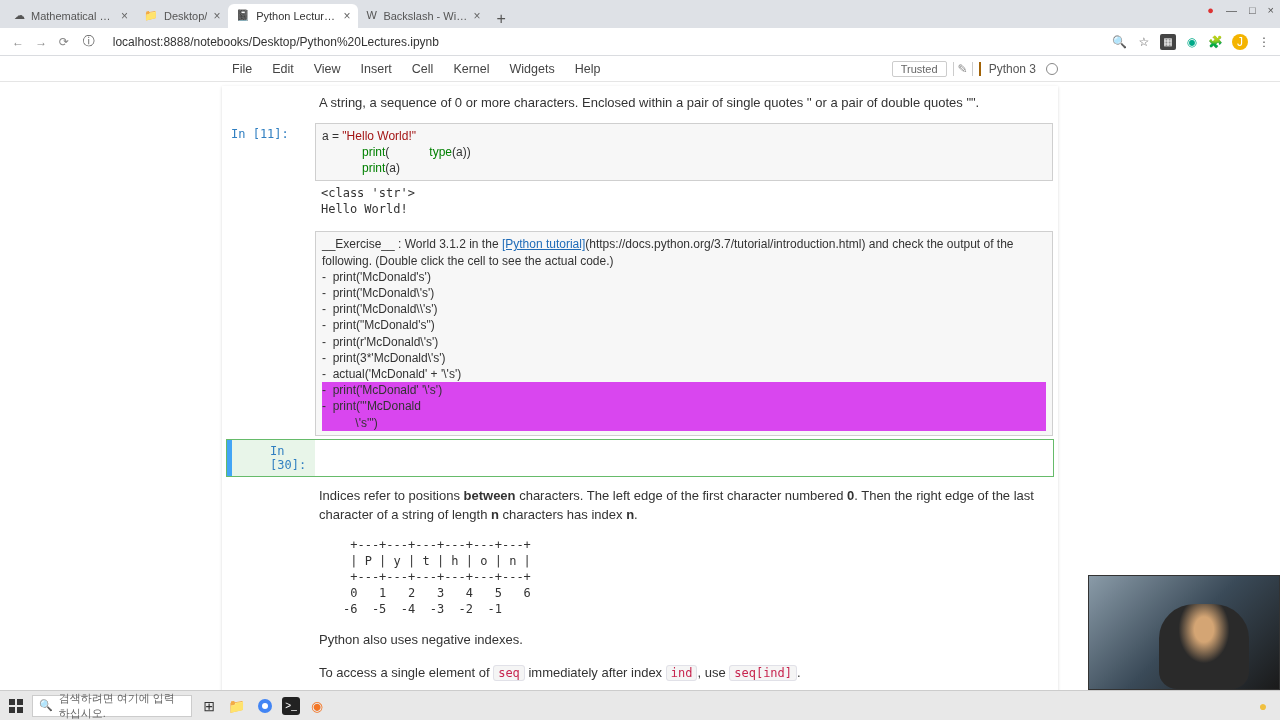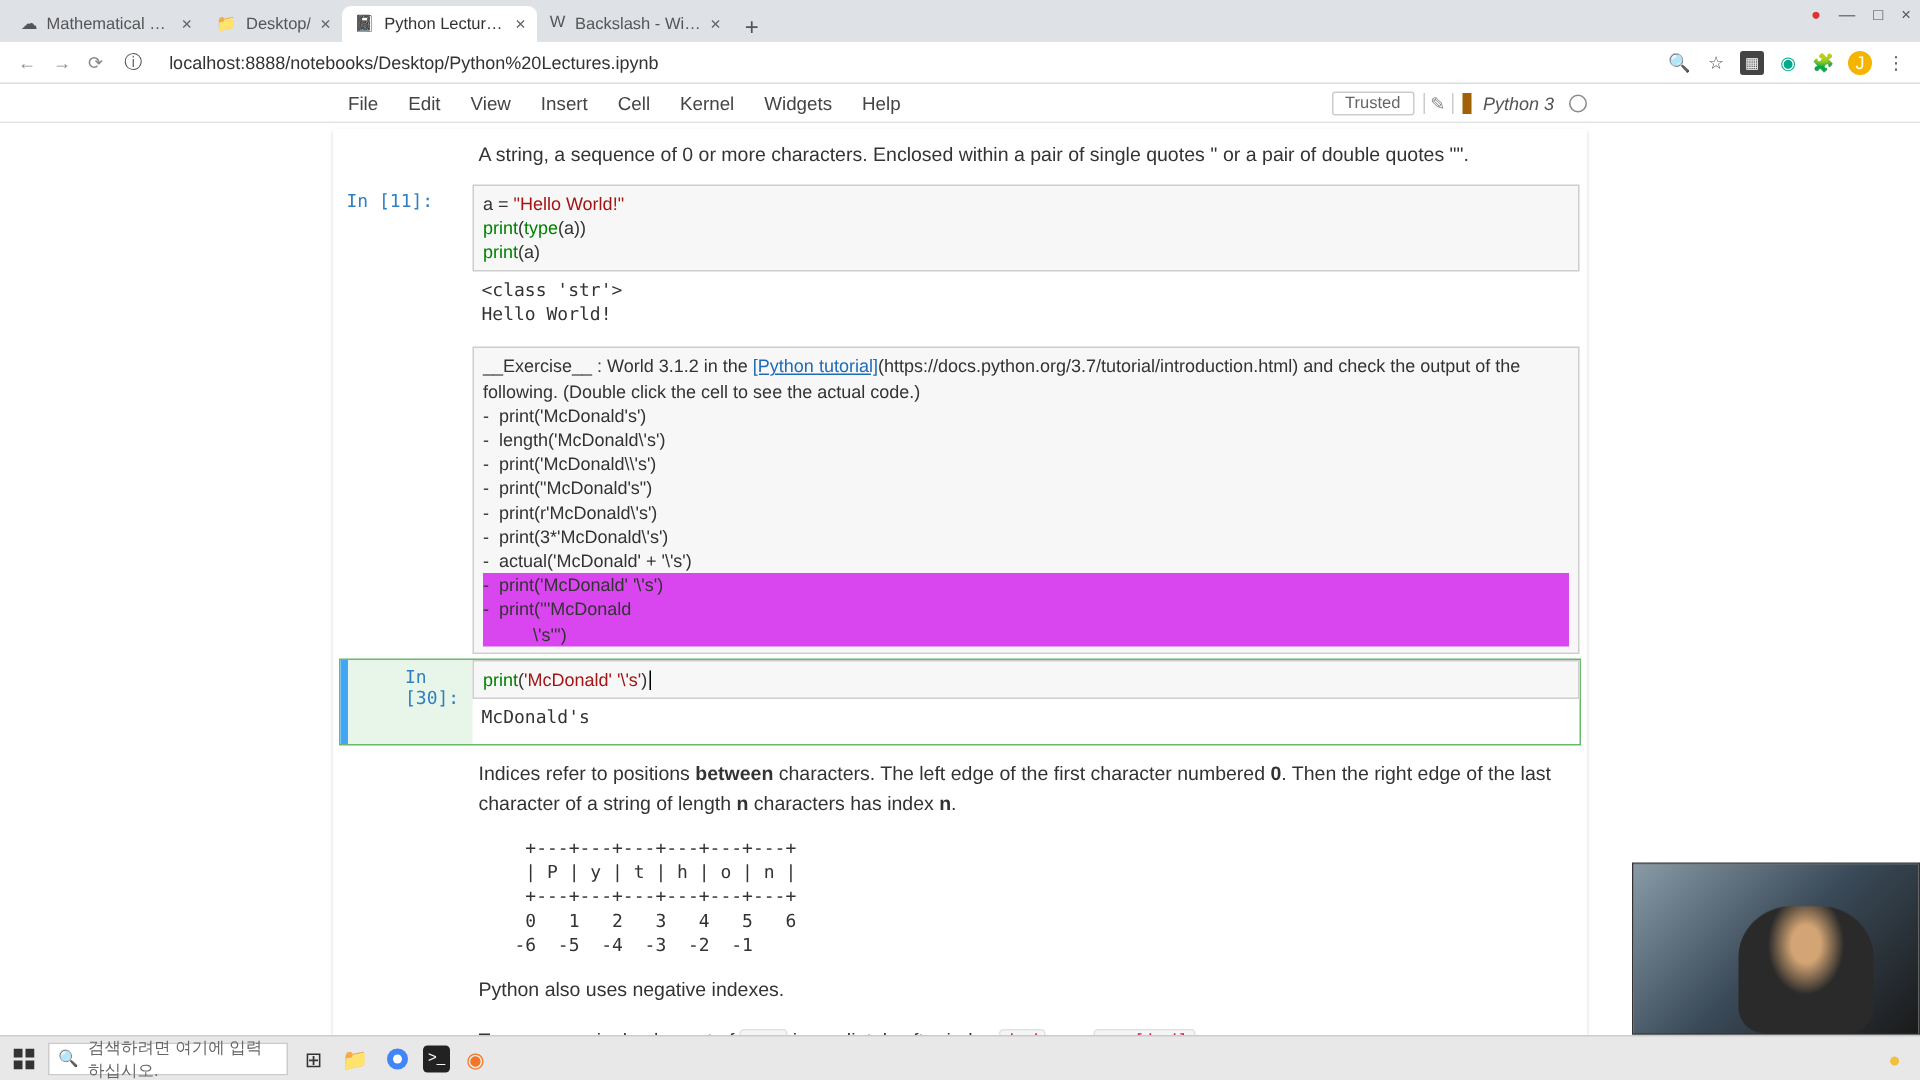--- a/index.html
+++ b/index.html
@@ -19,21 +19,21 @@
 .url-icons { display:flex; gap:8px; align-items:center;}
 .url-icons span { width:16px; height:16px; display:inline-flex; align-items:center; justify-content:center; font-size:12px;}
 .avatar { width:18px; height:18px; background:#f4b400; border-radius:50%; color:#fff; font-size:10px; display:flex; align-items:center; justify-content:center;}
 
 
 .jp-menubar { height:26px; border-bottom:1px solid #e5e5e5; display:flex; align-items:center; padding:0 8px; background:#fff; justify-content:center; }
 .jp-menubar-inner { width:836px; display:flex; align-items:center; }
 .jp-menu-item { padding:0 10px; color:#444; font-size:12.5px; cursor:pointer; }
 .jp-right { margin-left:auto; display:flex; align-items:center; gap:6px; }
 .jp-trusted { border:1px solid #ccc; padding:1px 8px; font-size:11px; color:#666; border-radius:2px; }
-.jp-kernel { font-size:12px; color:#555; border-left:6px solid #a16207; padding-left:8px;font-style:italic; }
+.jp-kernel { font-size:12px; color:#555; border-left:2px solid #a16207; padding-left:8px; }
 .jp-kernel-ind { width:12px; height:12px; border:1px solid #888; border-radius:50%; display:inline-block; margin-left:4px; vertical-align:middle;}
 .jp-edit-icon { color:#888; font-size:12px; padding:0 4px; border-left:1px solid #ccc; border-right:1px solid #ccc;}
 
 
 .notebook-scroll { position:absolute; top:82px; left:0; right:0; bottom:20px; overflow-y:auto; padding-top:4px; display:flex; justify-content:center;}
 .notebook { width:836px; background:#fff; box-shadow:0 1px 3px rgba(0,0,0,0.15); padding:4px; }
 .cell { display:flex; margin:2px 0; border:1px solid transparent; }
 .cell.selected { border:1px solid #66bb6a; }
 .cell.selected .prompt-col { border-left:4px solid #42a5f5; background:#e8f5e9; }
 .cell.selected .prompt-col { border-left:4px solid #42a5f5;padding-left:38px; }
@@ -41,21 +41,21 @@
 .cell-body { flex:1; }
 .input-area { border:1px solid #cfcfcf; background:#f7f7f7; padding:4px 6px; font-family:monospace; font-size:12px; line-height:1.35; white-space:pre; }
 .output-area { padding:4px 6px; font-family:monospace; font-size:12px; line-height:1.35; white-space:pre; margin-bottom:6px;}
 .markdown-body { padding:6px 4px; font-size:13px; line-height:1.5; color:#333; }
 .markdown-body .code-inline { background:#f5f5f5; border:1px solid #e1e1e8; border-radius:3px; padding:0 4px; font-family:monospace; font-size:12px; color:#c7254e;}
 .ascii { font-family:monospace; white-space:pre; font-size:12px; margin:12px 0 12px 24px; line-height:1.35; }
 .raw-cell { border:1px solid #cfcfcf; background:#f7f7f7; padding:4px 6px; font-family:monospace; font-size:12px; line-height:1.35; white-space:pre-wrap; }
 .link-blue { color:#1e6bb8; text-decoration:underline; }
 .highlight-sel { background:#d946ef; }
 .str { color:#a31515; }
-.kw { color:#008000; }
+.kw { color:#008000;margin-left:40px; }
 
 
 .taskbar { position:absolute; bottom:0; left:0; right:0; height:30px; background:#e8e8e8; border-top:1px solid #ccc; display:flex; align-items:center; padding:0 6px; gap:6px; font-size:12px;}
 .start-btn { width:20px; height:20px; display:flex; align-items:center; justify-content:center;}
 .search-box { width:160px; height:22px; background:#fff; border:1px solid #ccc; display:flex; align-items:center; padding:0 6px; gap:6px; color:#666; font-size:11px;}
 .task-icon { width:22px; height:22px; display:flex; align-items:center; justify-content:center; font-size:14px;}
 
 
 .webcam { position:absolute; right:0; bottom:30px; width:192px; height:115px; background:linear-gradient(135deg,#8a9ba8 0%,#3a4a58 50%,#1a1a1a 100%); border:1px solid #333;}
 .webcam::after { content:""; position:absolute; right:30px; bottom:0; width:90px; height:85px; background:radial-gradient(ellipse at 50% 30%, #d4a574 15%, #2a2a2a 40%); border-radius:40% 40% 20% 20%; }
@@ -153,38 +153,34 @@
         <div class="output-area">&lt;class 'str'&gt;
 Hello World!</div>
       </div>
     </div>
 
     <div class="cell">
       <div class="prompt-col"></div>
       <div class="cell-body">
         <div class="raw-cell"><span>__Exercise__</span><span> : World 3.1.2 in the </span><span class="link-blue">[Python tutorial]</span><span>(https://docs.python.org/3.7/tutorial/introduction.html)</span><span> and check the output of the following. (Double click the cell to see the actual code.)</span>
 <span>-  print('McDonald's')</span>
-<span>-  length('McDonald\'s')</span>
+<span>-  print('McDonald\'s')</span>
 <span>-  print('McDonald\\'s')</span>
 <span>-  print("McDonald's")</span>
 <span>-  print(r'McDonald\'s')</span>
 <span>-  print(3*'McDonald\'s')</span>
 <span>-  actual('McDonald' + '\'s')</span>
 <span class="highlight-sel" style="display:block"><span>-  print('McDonald' '\'s')</span>
 <span>-  print('''McDonald</span>
 <span>          \'s''')</span></span></div>
       </div>
     </div>
 
     <div class="cell selected" style="border:1px solid #66bb6a">
       <div class="prompt-col" style="border-left:5px solid #42a5f5;">In [30]:</div>
-      <div class="cell-body">
-        <div class="input-area"><span class="kw">print</span><span>(</span><span class="str">'McDonald'</span><span> </span><span class="str">'\'s'</span><span>)</span><span class="caret"></span></div>
-        <div class="output-area">McDonald's</div>
-      </div>
     </div>
 
     <div class="cell">
       <div class="prompt-col"></div>
       <div class="cell-body">
         <div class="markdown-body">
           <p><span>Indices refer to positions </span><b>between</b><span> characters. The left edge of the first character numbered </span><b>0</b><span>. Then the right edge of the last character of a string of length </span><b>n</b><span> characters has index </span><b>n</b><span>.</span></p>
           <div class="ascii"> +---+---+---+---+---+---+
  | P | y | t | h | o | n |
  +---+---+---+---+---+---+

